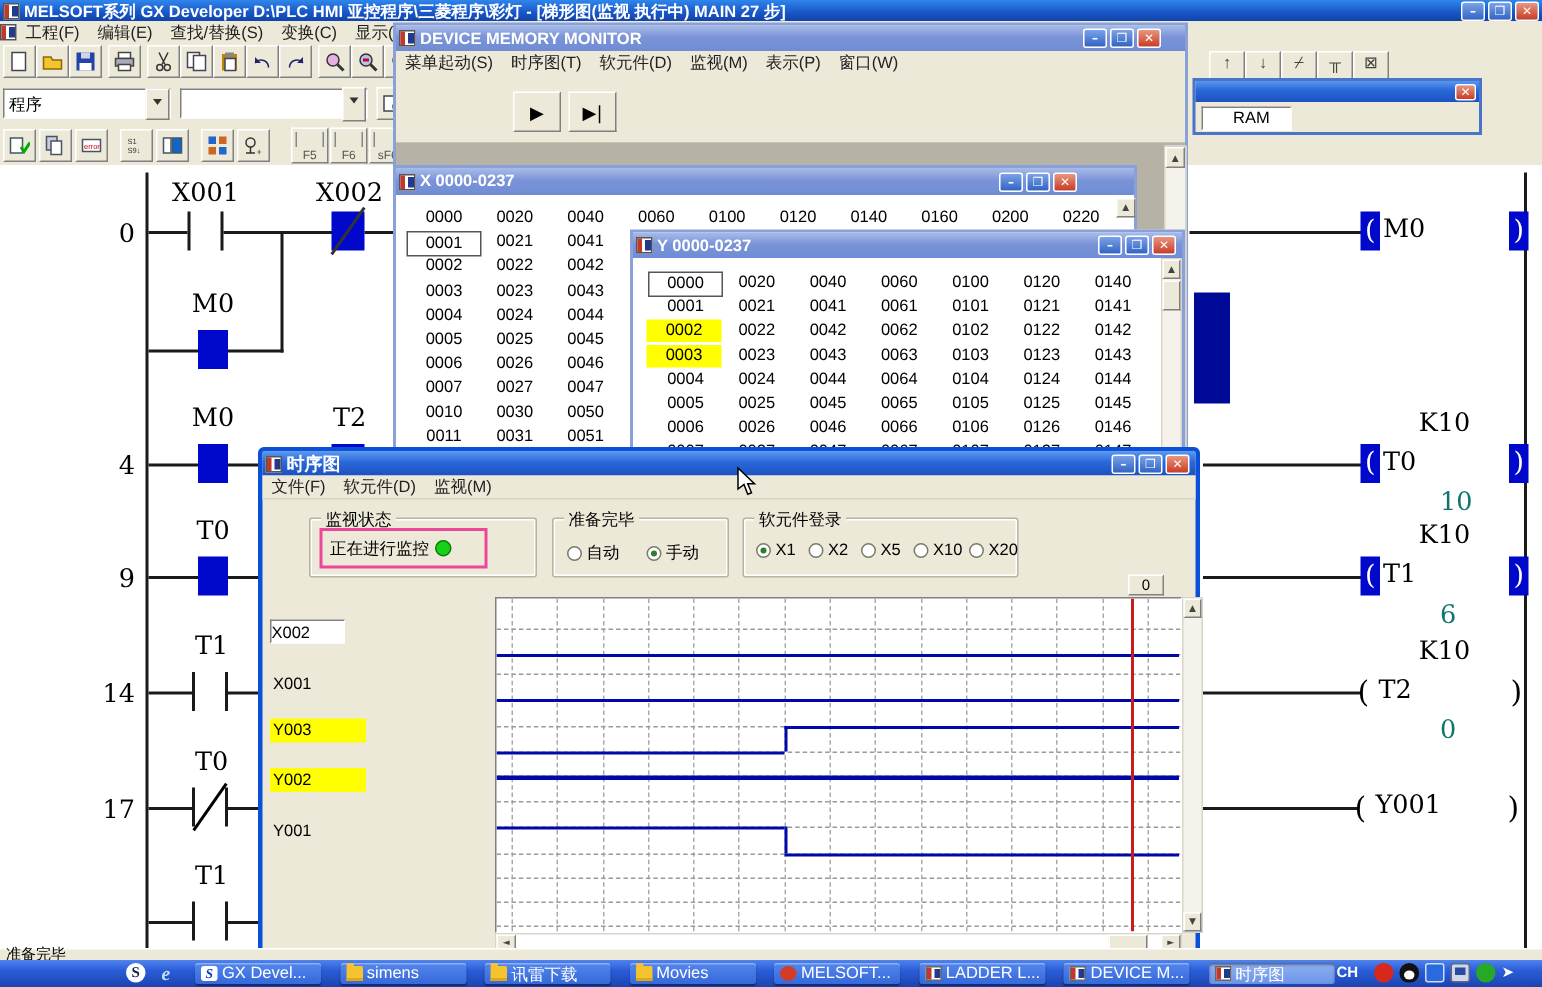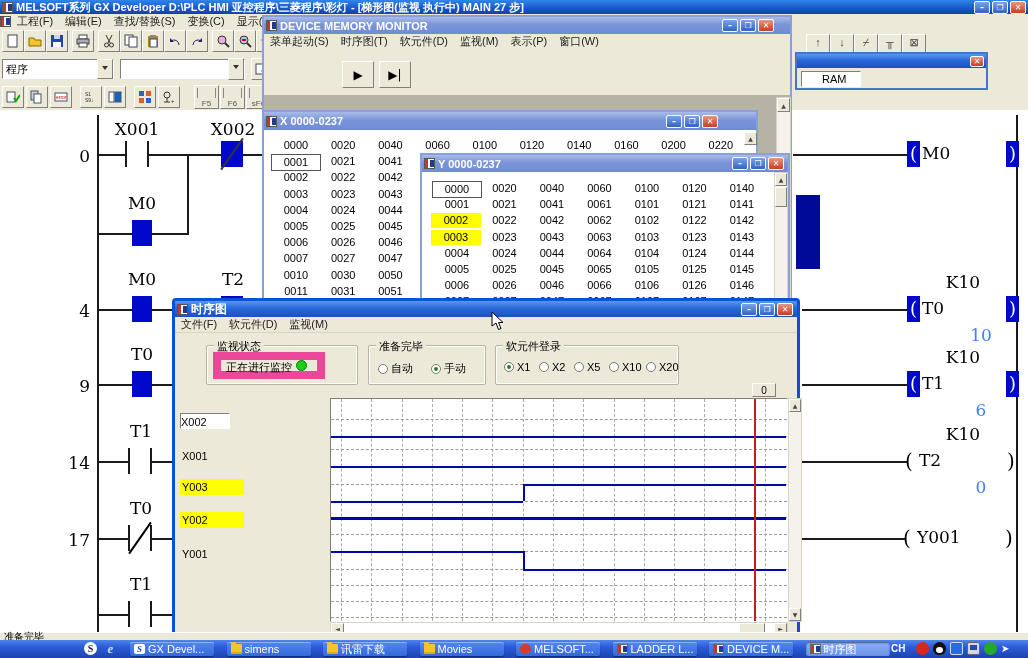--- a/index.html
+++ b/index.html
@@ -40,21 +40,21 @@
   
   .grp{position:absolute;border:1px solid #b8b4a4;box-shadow:1px 1px 0 #fff inset,-1px -1px 0 #fff inset;border-radius:2px;}
   .grp-lab{position:absolute;top:-7px;left:7px;background:#ece9d8;padding:0 3px;font:11px "Liberation Sans",sans-serif;}
   .radio{position:absolute;display:flex;align-items:center;gap:3px;font:11px "Liberation Sans",sans-serif;}
   .rdot{width:10px;height:10px;border-radius:50%;border:1px solid #7a7a6a;background:#fff;box-sizing:border-box;position:relative;flex:none;}
   .radio.on .rdot::after{content:"";position:absolute;left:2px;top:2px;width:4px;height:4px;border-radius:50%;background:#2c7d2c;}
   
   .lwire{position:absolute;background:#1a1a1a;}
   .llab{position:absolute;font:17px "DejaVu Serif",serif;color:#000;text-align:center;white-space:nowrap;}
   .lnum{position:absolute;width:32px;text-align:right;font:17px "DejaVu Serif",serif;}
-  .lval{position:absolute;width:42px;text-align:center;font:17px "DejaVu Serif",serif;color:#3b82f6;}
+  .lval{position:absolute;width:42px;text-align:left;font:17px "DejaVu Serif",serif;color:#0f766e;}
   .cbar{position:absolute;width:2px;height:26px;background:#1a1a1a;}
   .cfill{position:absolute;width:20px;height:26px;background:#0008cc;}
   .slash{position:absolute;width:38px;height:2px;background:#333;transform:rotate(-55deg);}
   .brk{position:absolute;width:13px;height:26px;background:#0008cc;color:#fff;font:18px "DejaVu Serif",serif;
     text-align:center;line-height:25px;}
   .pbrk{position:absolute;font:20px "DejaVu Serif",serif;color:#000;line-height:26px;}
   
   .tick{position:absolute;width:24px;text-align:center;font:10px "Liberation Sans",sans-serif;}
   .signame{position:absolute;font:11px "Liberation Sans",sans-serif;height:16px;line-height:16px;}
   .sig-yellow{background:#ffff00;width:62px;padding-left:2px;}
@@ -641,22 +641,22 @@
     </div>
     <div class="menubar" style="left:0;top:16px;width:622px;height:15px;border-bottom:1px solid #d8d4c4;">
       <span class="mi">文件(F)</span>
       <span class="mi">软元件(D)</span>
       <span class="mi">监视(M)</span>
     </div>
 
     <div class="grp" style="left:31px;top:44px;width:150px;height:38px;">
       <span class="grp-lab">监视状态</span>
     </div>
-    <button style="position:absolute;left:38px;top:51px;width:112px;height:27px;border:8px solid #ec4899;background:#ece9d8;
-      font:11px 'Liberation Sans',sans-serif;display:flex;align-items:flex-start;gap:4px;padding:0 5px;box-sizing:border-box;">
+    <button style="position:absolute;left:38px;top:51px;width:112px;height:27px;border:2px solid #ec4899;background:#ece9d8;
+      font:11px 'Liberation Sans',sans-serif;display:flex;align-items:center;gap:4px;padding:0 5px;box-sizing:border-box;">
       <span>正在进行监控</span>
       <span style="width:9px;height:9px;border-radius:50%;background:#18d018;border:1px solid #0a7a0a;flex:none;"></span>
     </button>
 
     <div class="grp" style="left:193px;top:44px;width:116px;height:38px;">
       <span class="grp-lab">准备完毕</span>
       <span class="radio" style="left:9px;top:15px;">
           <span class="rdot"></span>
           <span>自动</span>
         </span>

